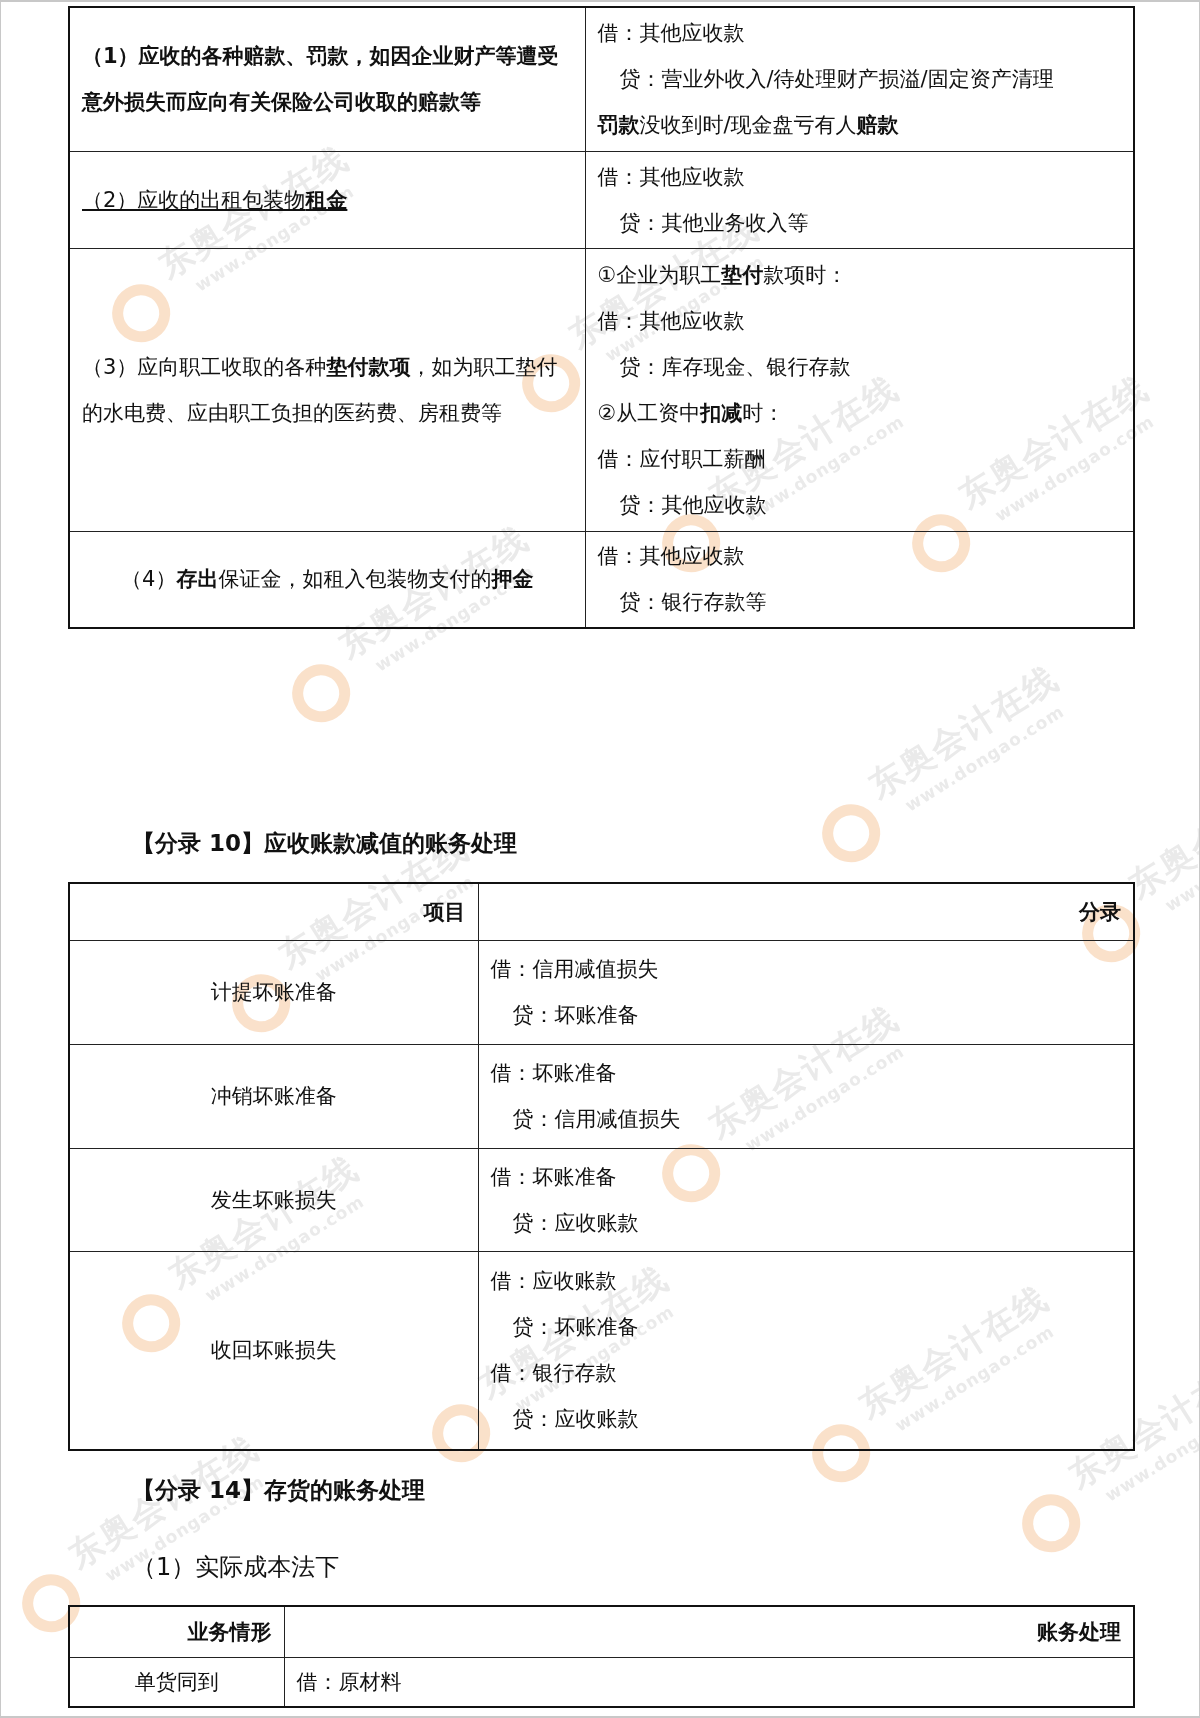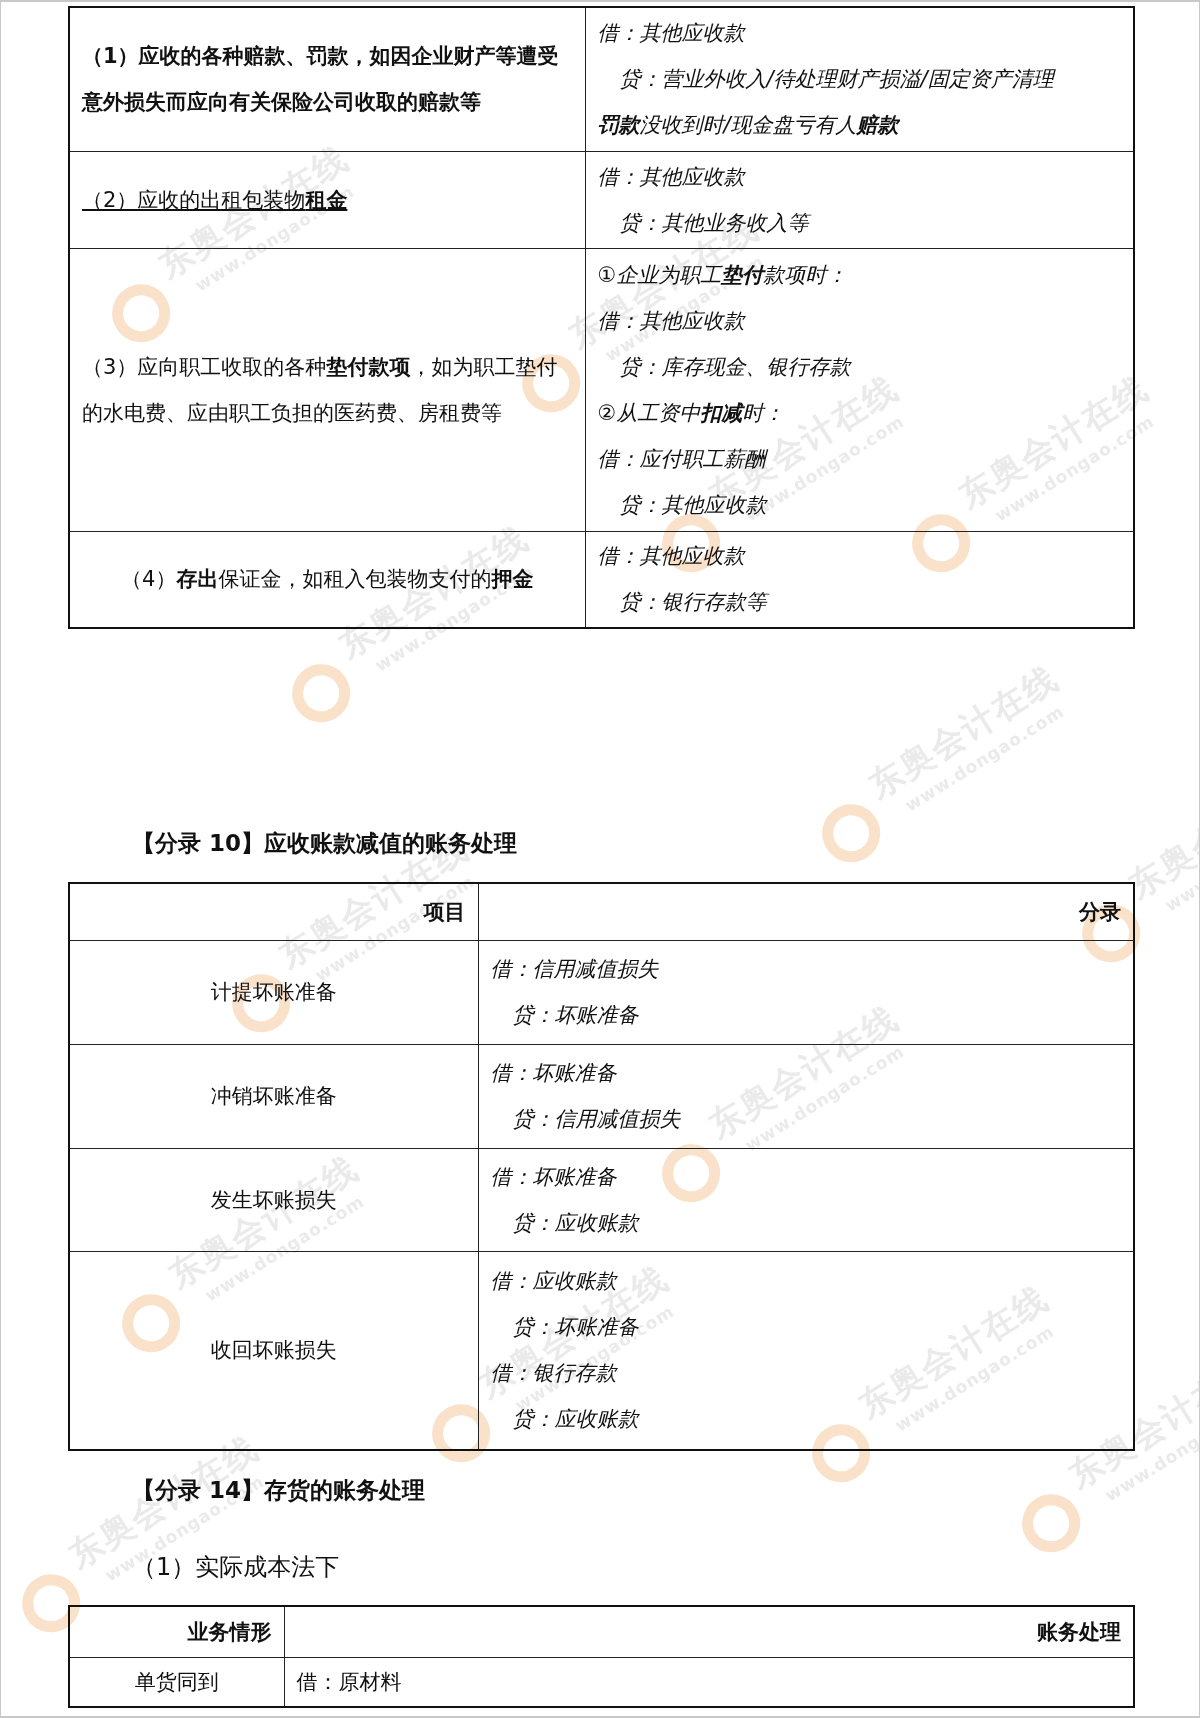--- a/index.html
+++ b/index.html
@@ -16,21 +16,21 @@
   .tbl {
     position: absolute; border-collapse: collapse; table-layout: fixed;
     border: 2.5px solid #111; z-index: 2; background: transparent;
   }
   .tbl td, .tbl th {
     border: 1.3px solid #222; padding: 0 12px; vertical-align: middle;
     font-size: 21px; line-height: 46px; font-weight: normal; text-align: left;
   }
   .tbl th { font-weight: bold; text-align: right; }
   .center { text-align: center !important; }
-  .line { display: block; white-space: nowrap; font-style: italic; }
+  .line { display: block; white-space: nowrap; }
   .indent { padding-left: 22px; }
   b { font-weight: bold; }
   .desc { line-height: 46px; white-space: normal; }
   .heading {
     position: absolute; left: 132px; font-size: 23px; font-weight: bold; z-index: 2;
   }
   .subheading {
     position: absolute; left: 132px; font-size: 24px; z-index: 2;
   }
   

